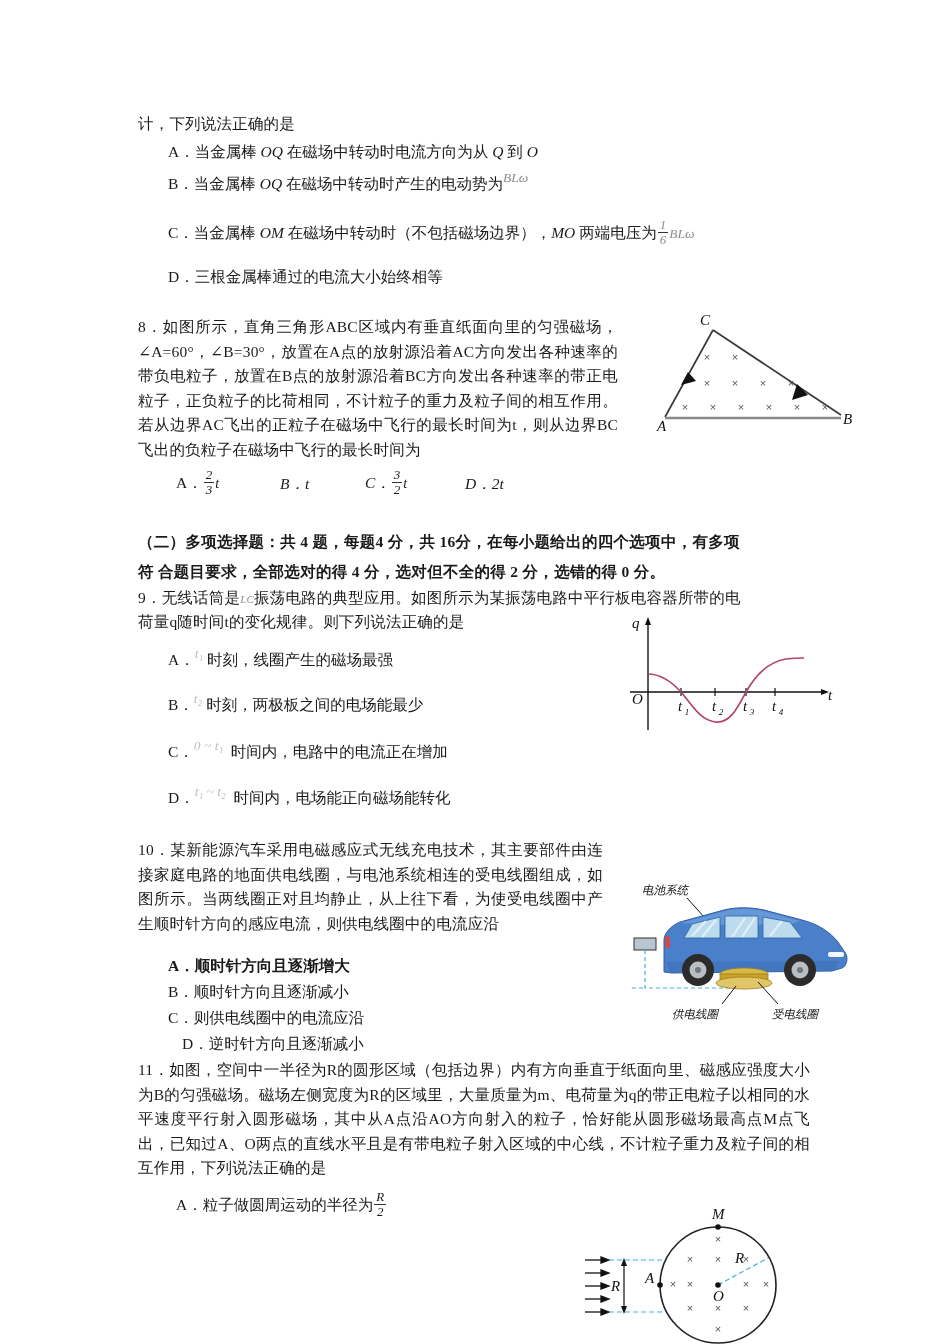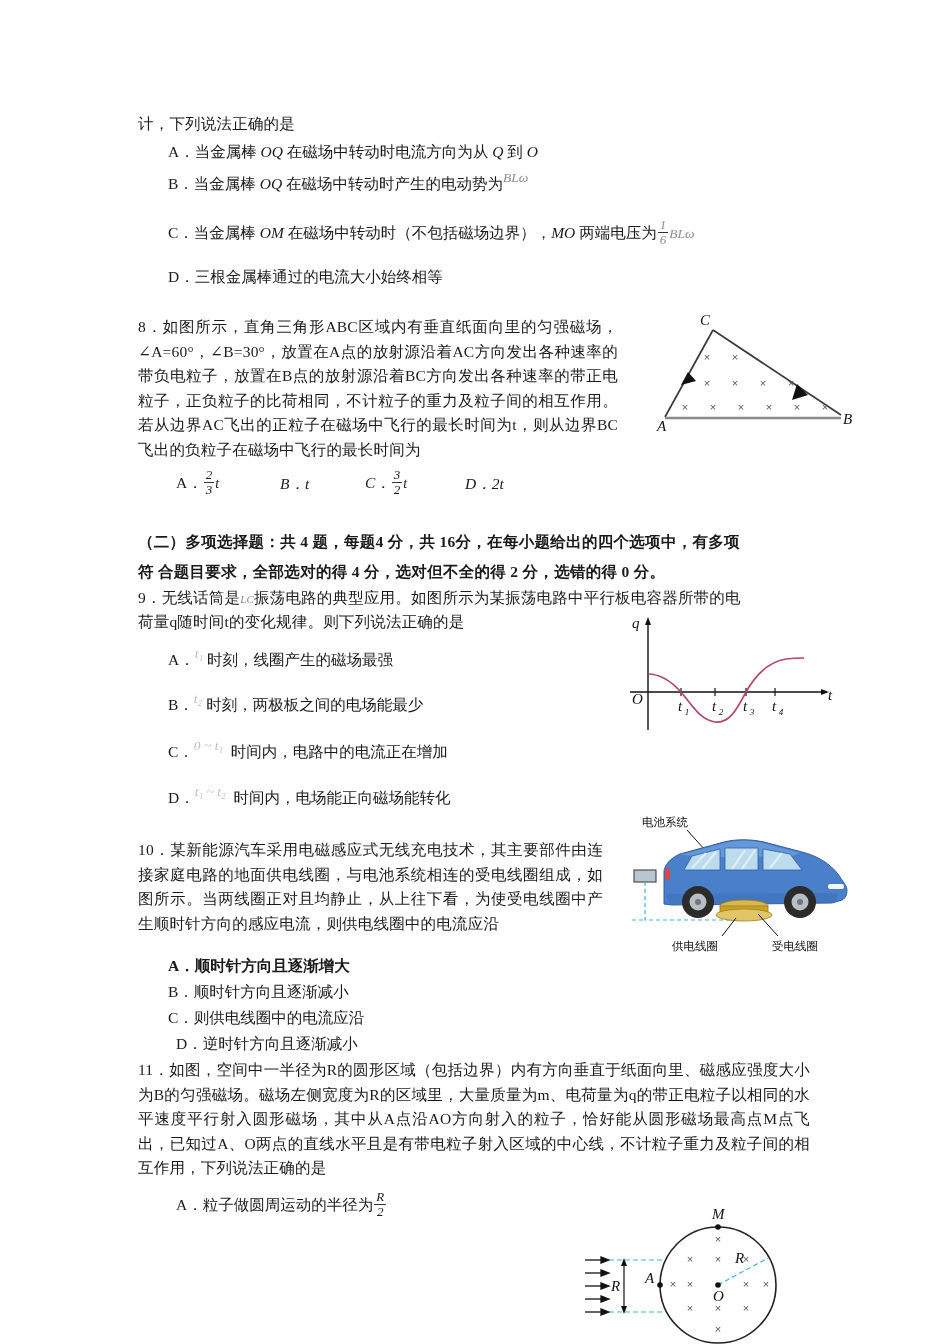--- a/index.html
+++ b/index.html
@@ -60,21 +60,21 @@
   
   #fig-triangle{position:absolute;left:645px;top:305px;width:215px;height:128px;}
   #fig-triangle svg{display:block;}
   .fig-label{font-family:"Liberation Serif",serif;font-style:italic;font-size:15px;fill:#111;}
   .xmark{font-family:"Liberation Sans",sans-serif;font-size:11px;fill:#555;}
 
   
   #fig-qt{position:absolute;left:618px;top:612px;width:225px;height:120px;}
 
   
-  #fig-car{position:absolute;left:632px;top:808px;width:240px;height:148px;}
+  #fig-car{position:absolute;left:632px;top:876px;width:240px;height:148px;font-style:italic;}
   .car-cn{font-family:"Liberation Sans","DejaVu Sans",sans-serif;font-size:11.5px;fill:#111;}
 
   
   #fig-circle{position:absolute;left:575px;top:1205px;width:235px;height:140px;}
 </style>
 </head>
 <body>
 
 <div class="page">
 
@@ -272,21 +272,21 @@
 
   <div class="opt" style="left:168px;top:954px;font-weight:bold;">
     <span>A．</span><span>顺时针方向且逐渐增大</span>
   </div>
   <div class="opt" style="left:168px;top:980px;">
     <span>B．</span><span>顺时针方向且逐渐减小</span>
   </div>
   <div class="opt" style="left:168px;top:1006px;">
     <span>C．</span><span>则供电线圈中的电流应沿</span>
   </div>
-  <div class="opt" style="left:176px;top:1032px;">
+  <div class="opt" style="left:182px;top:1032px;">
     <span>D．</span><span>逆时针方向且逐渐减小</span>
   </div>
 
   <div class="body-text" style="left:138px;top:1058px;width:672px;">
     <span>11．</span><span>如图，空间中一半径为R的圆形区域（包括边界）内有方向垂直于纸面向里、磁感应强度大小为B的匀强磁场。磁场左侧宽度为R的区域里，大量质量为m、电荷量为q的带正电粒子以相同的水平速度平行射入圆形磁场，其中从A点沿AO方向射入的粒子，恰好能从圆形磁场最高点M点飞出，已知过A、O两点的直线水平且是有带电粒子射入区域的中心线，不计粒子重力及粒子间的相互作用，下列说法正确的是</span>
   </div>
 
   <div class="opt" style="left:176px;top:1190px;">
     <span>A．</span><span>粒子做圆周运动的半径为</span><span class="frac"><span class="num">R</span><span class="den">2</span></span>
   </div>

